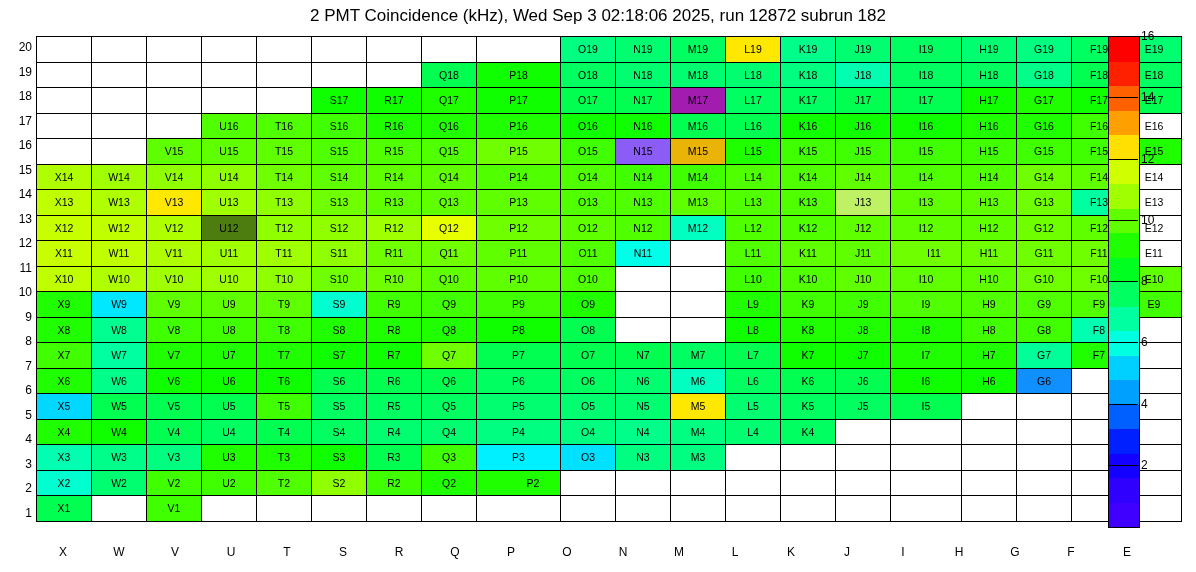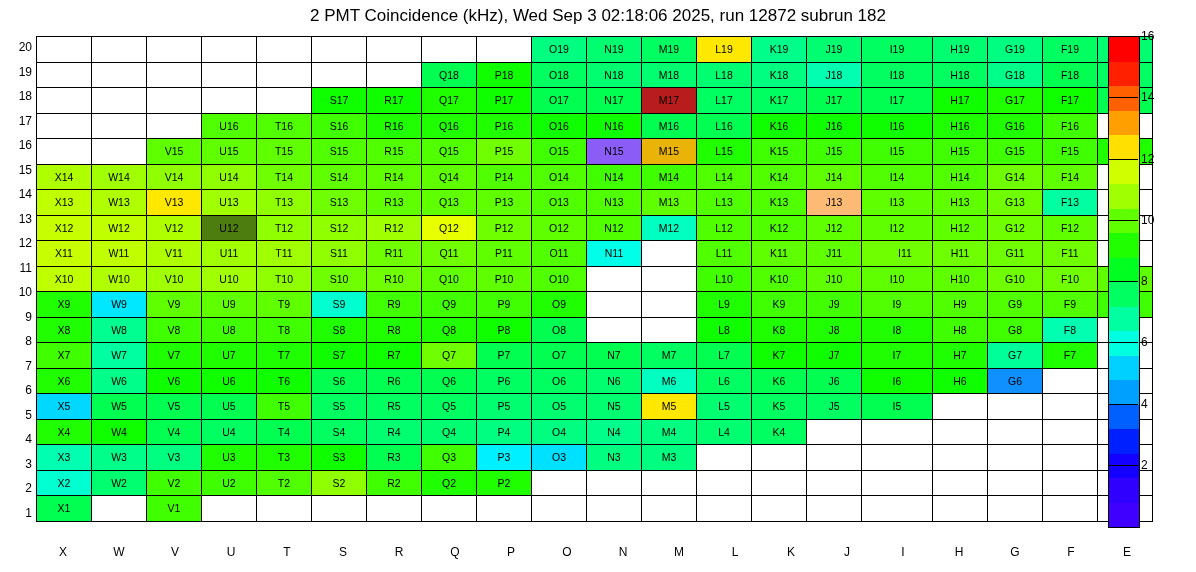--- a/index.html
+++ b/index.html
@@ -108,21 +108,21 @@
           <td class="empty"></td>
           <td class="empty"></td>
           <td class="empty"></td>
           <td class="empty"></td>
           <td style="background: rgb(16, 255, 0);">S17</td>
           <td style="background: rgb(16, 255, 0);">R17</td>
           <td style="background: rgb(32, 255, 0);">Q17</td>
           <td style="background: rgb(16, 255, 0);">P17</td>
           <td style="background: rgb(0, 255, 80);">O17</td>
           <td style="background: rgb(0, 255, 80);">N17</td>
-          <td style="background: #b91c1c;">M17</td>
+          <td style="background: #a21caf;">M17</td>
           <td style="background: rgb(0, 255, 96);">L17</td>
           <td style="background: rgb(0, 255, 96);">K17</td>
           <td style="background: rgb(0, 255, 80);">J17</td>
           <td style="background: rgb(0, 255, 80);">I17</td>
           <td style="background: rgb(16, 255, 0);">H17</td>
           <td style="background: rgb(32, 255, 0);">G17</td>
           <td style="background: rgb(16, 255, 0);">F17</td>
           <td style="background: rgb(0, 255, 80);">E17</td>
         </tr>
         <tr>
@@ -199,21 +199,21 @@
           <td style="background: rgb(144, 255, 0);">T13</td>
           <td style="background: rgb(112, 255, 0);">S13</td>
           <td style="background: rgb(96, 255, 0);">R13</td>
           <td style="background: rgb(96, 255, 0);">Q13</td>
           <td style="background: rgb(96, 255, 0);">P13</td>
           <td style="background: rgb(80, 255, 0);">O13</td>
           <td style="background: rgb(80, 255, 0);">N13</td>
           <td style="background: rgb(96, 255, 0);">M13</td>
           <td style="background: rgb(80, 255, 0);">L13</td>
           <td style="background: rgb(80, 255, 0);">K13</td>
-          <td style="background: #fdba74; text-align: center;">J13</td>
+          <td style="background: #bef264; text-align: center;">J13</td>
           <td style="background: rgb(96, 255, 0);">I13</td>
           <td style="background: rgb(96, 255, 0);">H13</td>
           <td style="background: rgb(112, 255, 0);">G13</td>
           <td style="background: rgb(0, 255, 160);">F13</td>
           <td style="background: rgb(255, 255, 255);">E13</td>
         </tr>
         <tr>
           <td style="background: rgb(200, 255, 0);">X12</td>
           <td style="background: rgb(192, 255, 0);">W12</td>
           <td style="background: rgb(176, 255, 0);">V12</td>
@@ -435,21 +435,21 @@
         </tr>
         <tr>
           <td style="background: rgb(0, 255, 208);">X2</td>
           <td style="background: rgb(0, 255, 112);">W2</td>
           <td style="background: rgb(64, 255, 0);">V2</td>
           <td style="background: rgb(64, 255, 0);">U2</td>
           <td style="background: rgb(80, 255, 0);">T2</td>
           <td style="background: rgb(144, 255, 0);">S2</td>
           <td style="background: rgb(64, 255, 0);">R2</td>
           <td style="background: rgb(32, 255, 0);">Q2</td>
-          <td style="background: rgb(32, 255, 0);">P2</td>
+          <td style="background: rgb(32, 255, 0); padding-left: 29px;">P2</td>
           <td class="empty"></td>
           <td class="empty"></td>
           <td class="empty"></td>
           <td class="empty"></td>
           <td class="empty"></td>
           <td class="empty"></td>
           <td class="empty"></td>
           <td class="empty"></td>
           <td class="empty"></td>
           <td class="empty"></td>

